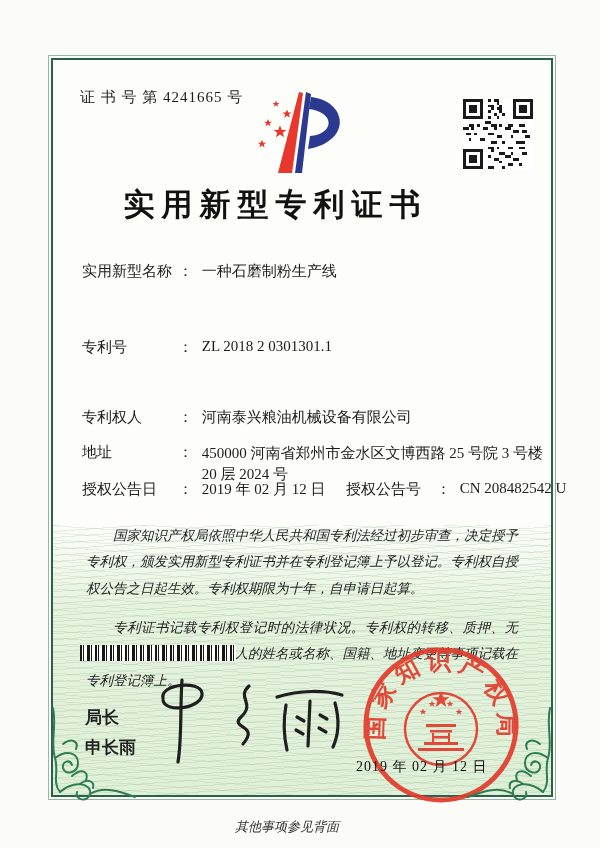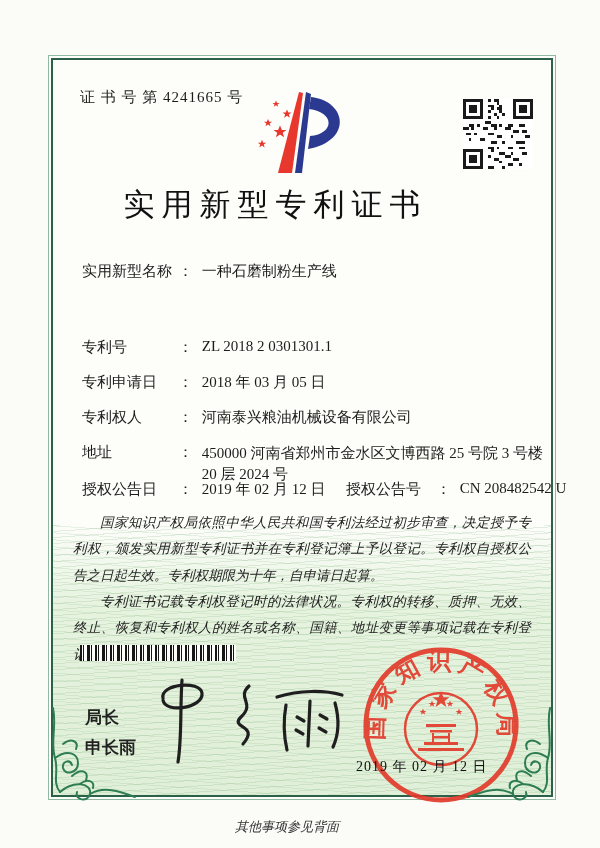--- a/index.html
+++ b/index.html
@@ -25,40 +25,40 @@
       repeating-linear-gradient(176deg, rgba(120,175,120,.20) 0 1px, rgba(0,0,0,0) 1px 6px),
       repeating-linear-gradient(184deg, rgba(120,175,120,.16) 0 1px, rgba(0,0,0,0) 1px 7px),
       linear-gradient(180deg, rgba(228,242,220,0) 0%, rgba(226,241,218,.85) 30%, #e0efd8 100%);
   }
   
   .cert-no{position:absolute;left:80px;top:88px;font-size:15px;letter-spacing:1px;}
   .logo{position:absolute;left:246px;top:90px;}
   .qr{position:absolute;left:463px;top:99px;}
   .title{
     position:absolute;left:48px;top:184px;width:455px;text-align:center;
-    font-size:31px;font-weight:normal;letter-spacing:7px;color:#111;
+    font-size:31px;font-weight:bold;letter-spacing:7px;color:#111;
   }
   
   .frow{position:absolute;left:82px;font-size:15px;white-space:nowrap;}
   .flabel{
     display:inline-block;width:96px;text-align:justify;vertical-align:top;
     height:20px;overflow:hidden;
   }
   .flabel::after{content:"";display:inline-block;width:100%;}
   .fcolon{display:inline-block;vertical-align:top;}
   .fvalue{display:inline-block;margin-left:5px;vertical-align:top;}
   .fvalue.wrap{white-space:normal;width:345px;line-height:21px;}
   .frow2{left:330px;margin-left:16px;}
   .frow2 .flabel{width:90px;}
   
   .paras{
     position:absolute;left:73px;top:510px;width:458px;
     font-size:13.5px;line-height:1.95;text-align:justify;font-style:italic;color:#222;
   }
-  .paras p{margin:0;text-indent:2em;}
+  .paras p{margin:13px;text-indent:2em;}
   
   .barcode{
     position:absolute;left:80px;top:645px;width:156px;height:16px;
     background:repeating-linear-gradient(90deg,
       #161616 0 2px,#fdfdfa 2px 3px,#161616 3px 4px,#fdfdfa 4px 7px,
       #161616 7px 10px,#fdfdfa 10px 11px,#161616 11px 12px,#fdfdfa 12px 15px);
   }
   .signer{
     position:absolute;left:85px;top:704px;
     font-family:Liberation Mono, monospace;font-weight:600;font-size:17px;line-height:30px;color:#222;
@@ -144,24 +144,20 @@
 
   <div class="title">实用新型专利证书</div>
 
   <div class="frow" style="top:262px">
     <span class="flabel">实用新型名称</span><span class="fcolon">：</span>
     <span class="fvalue">一种石磨制粉生产线</span>
   </div>
   <div class="frow" style="top:338px">
     <span class="flabel">专利号</span><span class="fcolon">：</span>
     <span class="fvalue">ZL 2018 2 0301301.1</span>
-  </div>
-  <div class="frow" style="top:373px">
-    <span class="flabel">专利申请日</span><span class="fcolon">：</span>
-    <span class="fvalue">2018 年 03 月 05 日</span>
   </div>
   <div class="frow" style="top:408px">
     <span class="flabel">专利权人</span><span class="fcolon">：</span>
     <span class="fvalue">河南泰兴粮油机械设备有限公司</span>
   </div>
   <div class="frow" style="top:443px">
     <span class="flabel">地址</span><span class="fcolon">：</span>
     <span class="fvalue wrap">450000 河南省郑州市金水区文博西路 25 号院 3 号楼 20 层 2024 号</span>
   </div>
   <div class="frow" style="top:480px">

